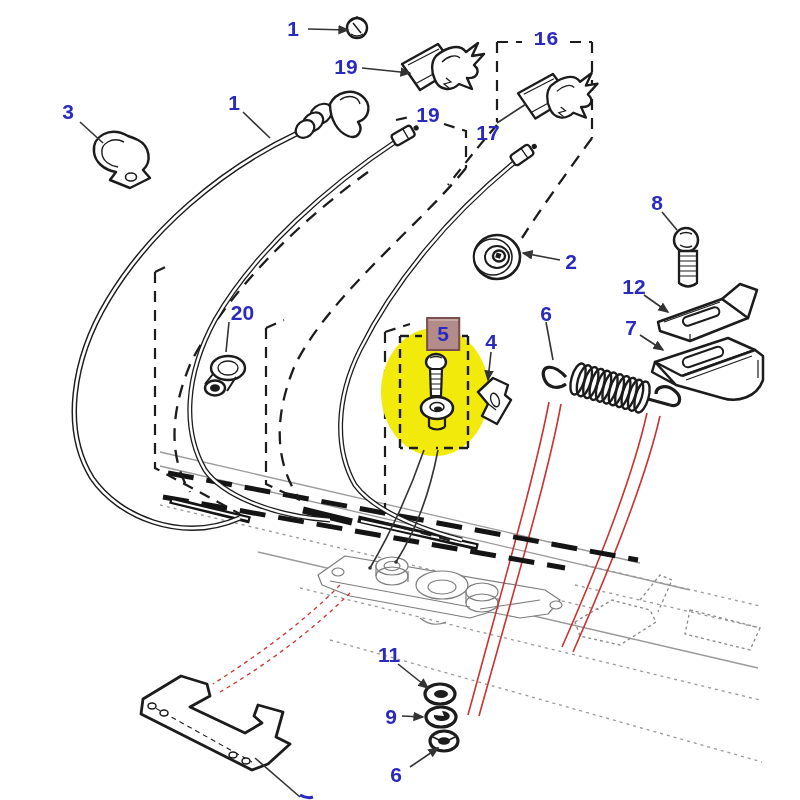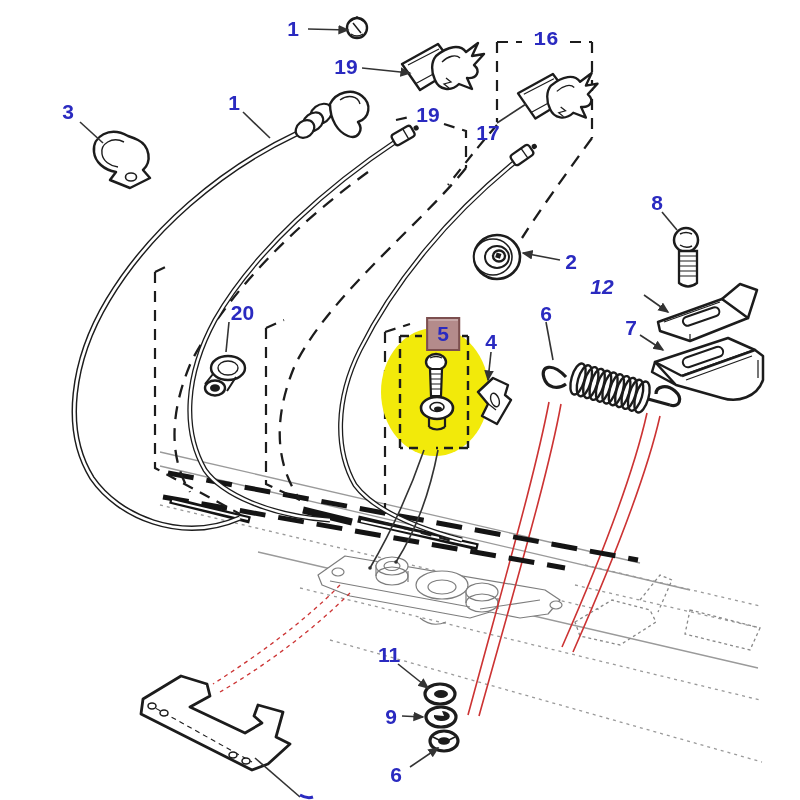--- a/index.html
+++ b/index.html
@@ -273,20 +273,20 @@
     <div class="callout" style="left: 571px; top: 261px;">2</div>
     <div class="callout" style="left: 68px; top: 111px;">3</div>
     <div class="callout" style="left: 491px; top: 341px;">4</div>
     <div class="callout boxed" style="left: 443px; top: 334px;">5</div>
     <div class="callout" style="left: 546px; top: 313px;">6</div>
     <div class="callout" style="left: 631px; top: 327px;">7</div>
     <div class="callout" style="left: 657px; top: 202px;">8</div>
     <div class="callout" style="left: 391px; top: 716px;">9</div>
     <div class="callout" style="left: 389px; top: 654px;">11</div>
     <div class="callout" style="left: 396px; top: 774px;">6</div>
-    <div class="callout" style="left: 602px; top: 286px; font-style: italic;">12</div>
+    <div class="callout" style="left: 634px; top: 286px;">12</div>
     <div class="callout" style="left: 293px; top: 28px;">1</div>
     <div class="callout" style="left: 546px; top: 39px; font-family: Liberation Mono, monospace;">16</div>
     <div class="callout" style="left: 488px; top: 132px;">17</div>
     <div class="callout" style="left: 346px; top: 66px;">19</div>
     <div class="callout" style="left: 428px; top: 114px;">19</div>
     <div class="callout" style="left: 230px; top: 312px; padding-left: 25px;">20</div>
   </div>
 
 </body></html>

